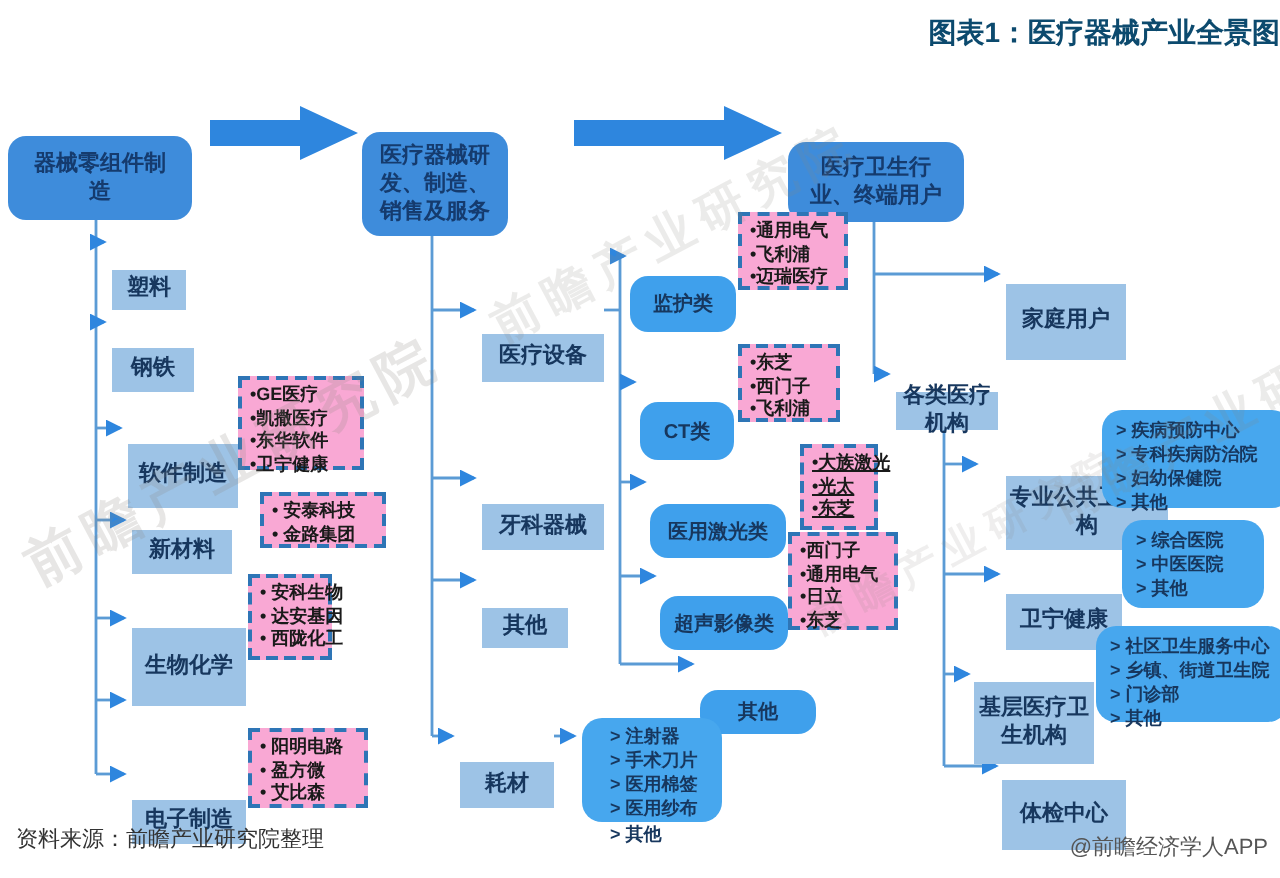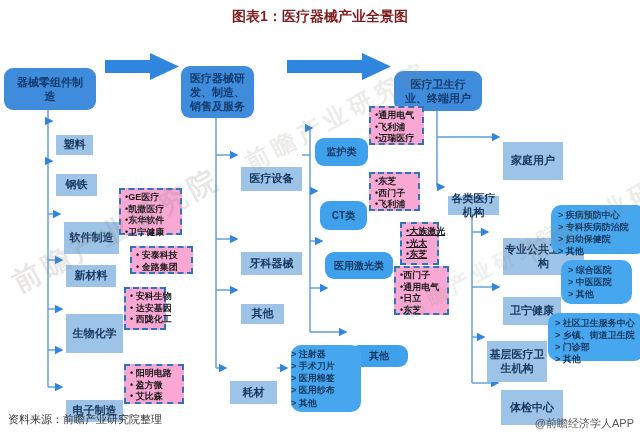--- a/index.html
+++ b/index.html
@@ -1,18 +1,18 @@
 <!DOCTYPE html>
 <html><head>
 <meta charset="utf-8">
 <style>
   html,body{margin:0;padding:0;}
   body{font-family:"Liberation Sans","DejaVu Sans",sans-serif;background:#fff;}
   #canvas{position:relative;width:640px;height:439px;background:#ffffff;overflow:hidden;}
-  .title{position:absolute;top:8px;left:0;width:100%;text-align:center;font-size:14px;font-weight:bold;color:#7f1d1d;z-index:2;}
+  .title{position:absolute;top:8px;left:0;width:100%;text-align:right;font-size:14px;font-weight:bold;color:#0c4a6e;z-index:2;}
   svg.wires{position:absolute;left:0;top:0;z-index:1;}
   .box{position:absolute;display:flex;align-items:center;justify-content:center;text-align:center;
        font-weight:bold;color:#17375E;z-index:2;box-sizing:border-box;margin-top:24px;}
   .stage{background:#3E8CDB;border-radius:9px;font-size:11px;line-height:1.3;padding:2px 8px;color:#153B6E;}
   .light{background:#9DC3E6;font-size:11px;line-height:1.25;padding:1px 2px;}
   .pill{background:#3FA0EC;border-radius:9px;font-size:10px;padding:1px 2px;}
   .dlist{position:absolute;background:#f9a8d4;border:2px dashed #2E75B6;font-size:9px;line-height:1.3;
          padding:2px 4px;color:#1a1a1a;font-weight:600;z-index:2;box-sizing:border-box;white-space:nowrap;}
   .blist{position:absolute;background:#47A7EE;border-radius:10px;font-size:9px;line-height:1.35;
          padding:4px 7px;color:#17375E;font-weight:bold;z-index:2;box-sizing:border-box;white-space:nowrap;}
@@ -125,28 +125,29 @@
       <div>•东芝</div>
       <div>•西门子</div>
       <div>•飞利浦</div>
     </div>
   <div class="box pill" style="left:325px;top:228px;width:68px;height:27px;">医用激光类</div>
   <div class="dlist" style="left:400px;top:222px;width:39px;height:43px;text-decoration:underline;">
       <div>•大族激光</div>
       <div>•光太</div>
       <div>•东芝</div>
     </div>
+  <div class="box pill" style="left:330px;top:274px;width:64px;height:27px;">超声影像类</div>
   <div class="dlist" style="left:394px;top:266px;width:55px;height:49px;">
       <div>•西门子</div>
       <div>•通用电气</div>
       <div>•日立</div>
       <div>•东芝</div>
     </div>
   <div class="box pill" style="left:350px;top:321px;width:58px;height:22px;">其他</div>
-  <div class="blist" style="left:291px;top:345px;width:70px;height:67px;padding:3px 0;">
+  <div class="blist" style="left:291px;top:359px;width:70px;height:52px;padding:3px 14px;">
       <div>&gt; 注射器</div>
       <div>&gt; 手术刀片</div>
       <div>&gt; 医用棉签</div>
       <div>&gt; 医用纱布</div>
       <div>&gt; 其他</div>
     </div>
 
   <div class="box light" style="left:503px;top:118px;width:60px;height:38px;">家庭用户</div>
   <div class="box light" style="left:448px;top:172px;width:51px;height:19px;">各类医疗机构</div>
   <div class="box light" style="left:503px;top:214px;width:81px;height:37px;">专业公共卫生机构</div>

